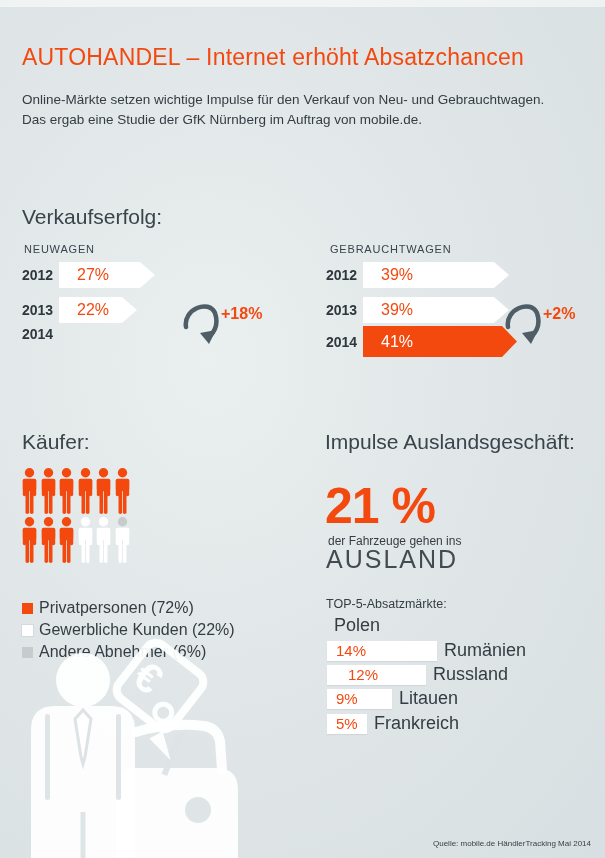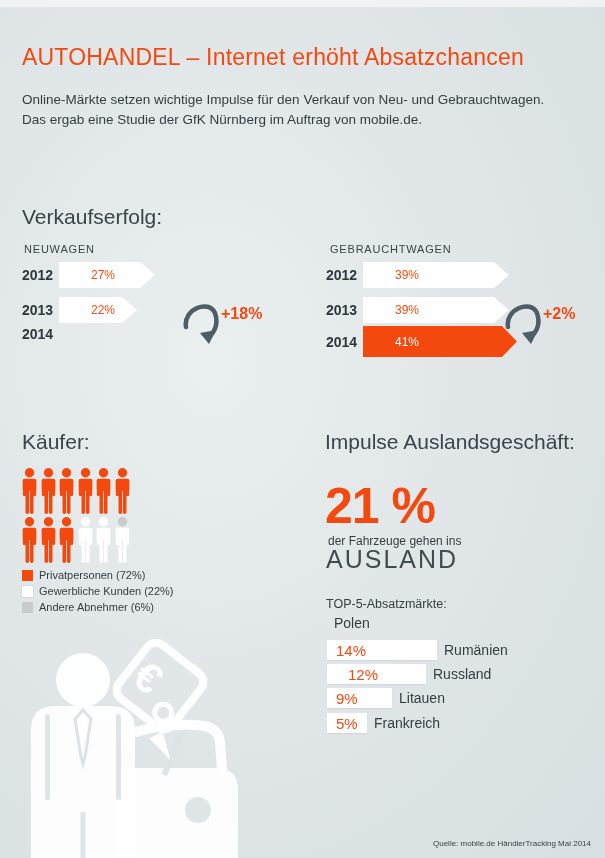--- a/index.html
+++ b/index.html
@@ -15,50 +15,50 @@
   .title{left:22px;top:44px;font-size:23px;color:var(--accent);letter-spacing:.2px;font-weight:400;}
   .subtitle{left:22px;top:90px;font-size:13.5px;line-height:20px;color:var(--text);}
   
   .h2{font-size:21px;color:var(--heading);}
   
   .chart-label{font-size:11px;letter-spacing:.8px;color:var(--heading);}
   .vk-row{position:absolute;display:flex;align-items:center;}
   .vk-row .year{width:33px;font-size:14px;font-weight:700;color:#2e373d;}
   .vk-bar{height:26px;display:flex;align-items:center;margin-left:4px;
     clip-path:polygon(0 0,calc(100% - 15px) 0,100% 50%,calc(100% - 15px) 100%,0 100%);}
-  .vk-bar span{font-size:12px;padding-left:32px;}
+  .vk-bar span{font-size:16px;padding-left:18px;}
   .vk-bar.white{background:#fff;}
   .vk-bar.white span{color:var(--accent);}
   .vk-bar.accent{background:var(--accent);height:31px;}
   .vk-bar.accent span{color:#fff;}
   .delta{font-size:16px;font-weight:700;color:var(--accent);}
   .curve-arrow{position:absolute;}
   
   .people-row{position:absolute;left:22px;display:flex;gap:3.6px;}
   .people-row svg{display:block;}
   .person-orange{fill:var(--accent);}
   .person-white{fill:#fff;}
   .person-gray{fill:#fff;}
   .person-gray .head{fill:var(--gray);}
-  .legend{left:22px;top:569px;font-size:11px;color:var(--text);}
+  .legend{left:22px;top:599px;font-size:16px;color:var(--text);}
   .legend-item{display:flex;align-items:center;margin-bottom:4px;}
   .legend-swatch{width:11px;height:11px;margin-right:6px;flex:0 0 auto;}
   .sw-orange{background:var(--accent);}
   .sw-white{background:#fff;box-shadow:0 0 0 1px rgba(0,0,0,.05);}
   .sw-gray{background:var(--gray);}
   
   .big-val{left:325px;top:481px;font-size:50px;font-weight:700;color:var(--accent);line-height:1;letter-spacing:-1px;}
   .cap-small{left:328px;top:534px;font-size:12px;color:var(--text);}
   .cap-big{left:326px;top:545px;font-size:25px;font-weight:400;letter-spacing:2px;color:#414b52;}
   .t5-head{left:326px;top:597px;font-size:12.5px;color:var(--text);}
   .t5-row{position:absolute;left:327px;display:flex;align-items:center;}
   .t5-bar{height:20px;background:#fff;display:flex;align-items:center;min-width:40px;
     box-shadow:0 1px 1px rgba(0,0,0,.06);}
   .t5-bar span{font-size:15px;color:var(--accent);padding-left:9px;}
-  .t5-country{font-size:14px;color:var(--text);margin-left:7px;}
+  .t5-country{font-size:18px;color:var(--text);margin-left:7px;}
   .source{right:14px;top:839px;font-size:8px;color:#3a4146;}
   .shadowed{filter:drop-shadow(0 1px 1px rgba(0,0,0,.10));}
 </style>
 </head>
 <body>
 
 <div id="page" style="--accent: #F3490F; --text: #343D43; --heading: #39444B; --gray: #C7CBCC;">
 
   <div class="abs title">AUTOHANDEL – Internet erhöht Absatzchancen</div>
   <div class="abs subtitle">

